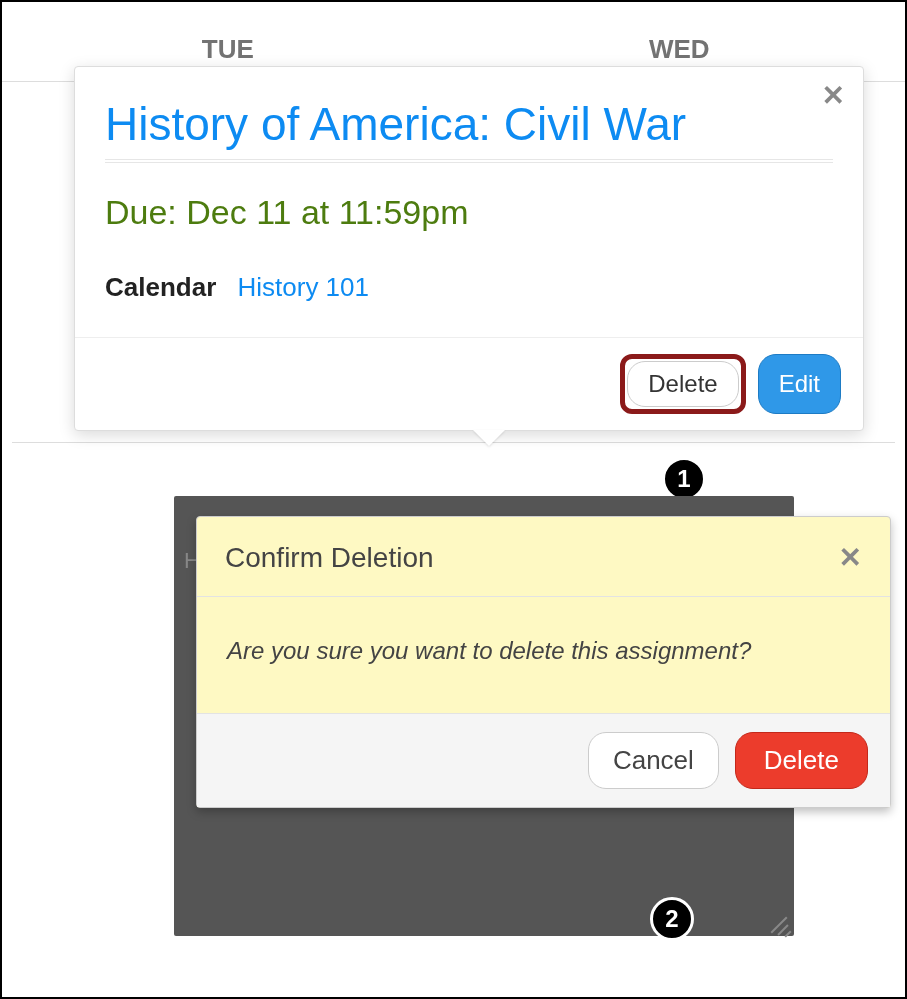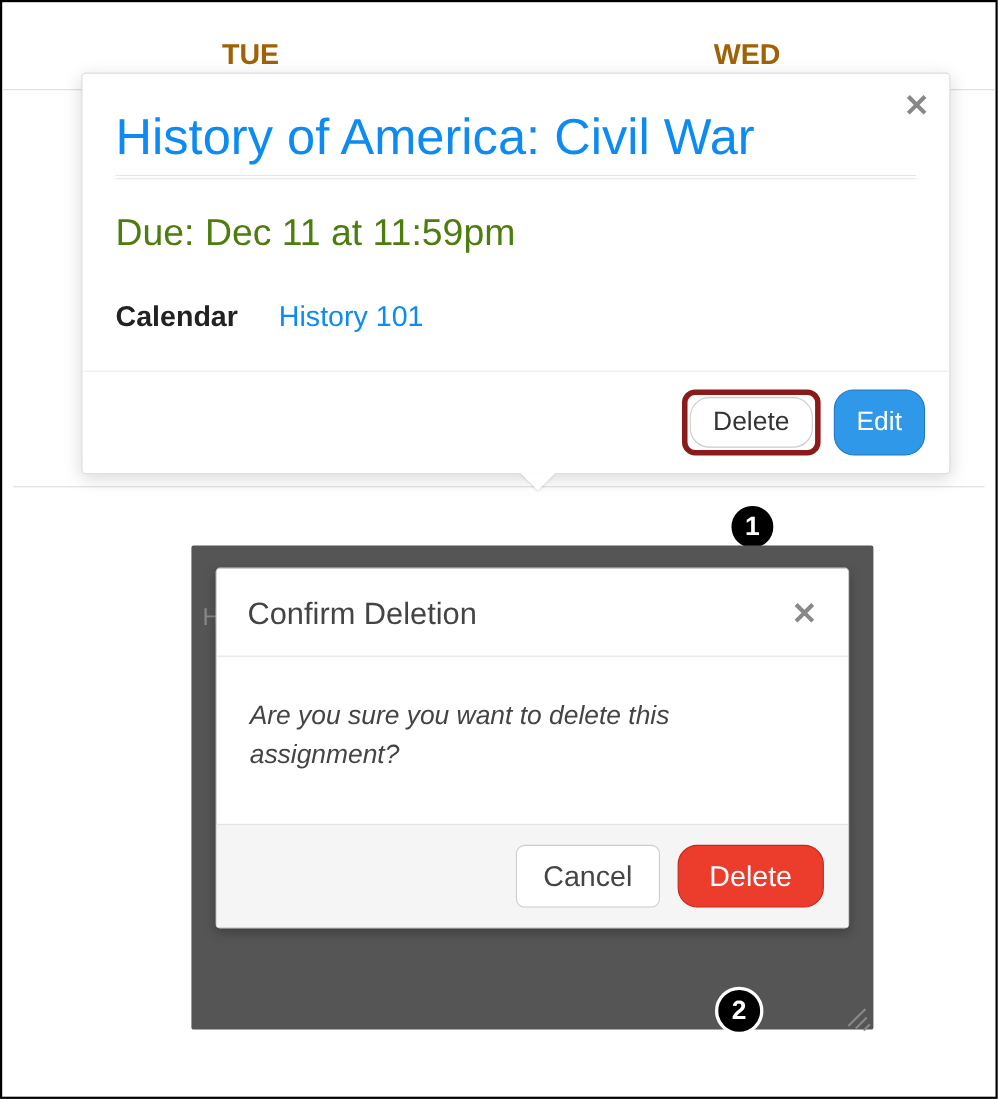--- a/index.html
+++ b/index.html
@@ -15,21 +15,21 @@
   .calendar-header {
     display: flex;
     padding-top: 20px;
     border-bottom: 1px solid #ddd;
   }
   .day-col {
     flex: 1;
     text-align: center;
     font-weight: 700;
     font-size: 26px;
-    color: #a16207;
+    color: #737373;
     padding: 12px 0 16px;
   }
   .hrule {
     position: absolute;
     left: 10px;
     right: 10px;
     top: 440px;
     height: 1px;
     background: #ddd;
   }
@@ -82,21 +82,21 @@
   .due-text {
     color: #4d7c0f;
     font-size: 34px;
     margin-bottom: 40px;
   }
   .calendar-row {
     font-size: 26px;
     margin-bottom: 34px;
   }
   .calendar-label { font-weight: 700; color: #222; margin-right: 14px; }
-  .calendar-link { color: #0d8bf2; cursor: pointer; margin-left: 16px; }
+  .calendar-link { color: #0d8bf2; cursor: pointer; }
   .popover-footer {
     border-top: 1px solid #eee;
     padding: 16px 22px;
     display: flex;
     justify-content: flex-end;
     gap: 12px;
   }
   .btn {
     font-size: 24px;
     padding: 8px 20px;
@@ -173,22 +173,22 @@
     background:#888;
     transform: rotate(-45deg);
   }
   .resize-handle::before { width:22px; height:2px; right:0; bottom:6px; }
   .resize-handle::after { width:14px; height:2px; right:0; bottom:1px; }
   .resize-handle span { width:8px; height:2px; right:-2px; bottom:-3px; display:block; }
   .confirm-dialog {
     position: absolute;
     top: 20px;
     left: 22px;
-    width: 576px;
-    background: #ffffff;
+    width: 695px;
+    background: #fef9c3;
     border: 1px solid #ccc;
     border-radius: 4px;
     box-shadow: 0 4px 10px rgba(0,0,0,0.25);
   }
   .dialog-header {
     padding: 24px 28px 22px;
     border-bottom: 1px solid #e3e3e3;
     display: flex;
     justify-content: space-between;
     align-items: center;
@@ -217,21 +217,21 @@
     display: flex;
     justify-content: flex-end;
     gap: 16px;
   }
   .btn-cancel {
     background: #fff;
     color: #444;
     border: 1px solid #ccc;
     padding: 12px 24px;
     font-size: 26px;
-    border-radius: 8px;
+    border-radius: 18px;
     cursor: pointer;
   }
 </style>
 </head>
 <body>
 
 <div class="calendar-header">
   <div class="day-col">TUE</div>
   <div class="day-col">WED</div>
 </div>

